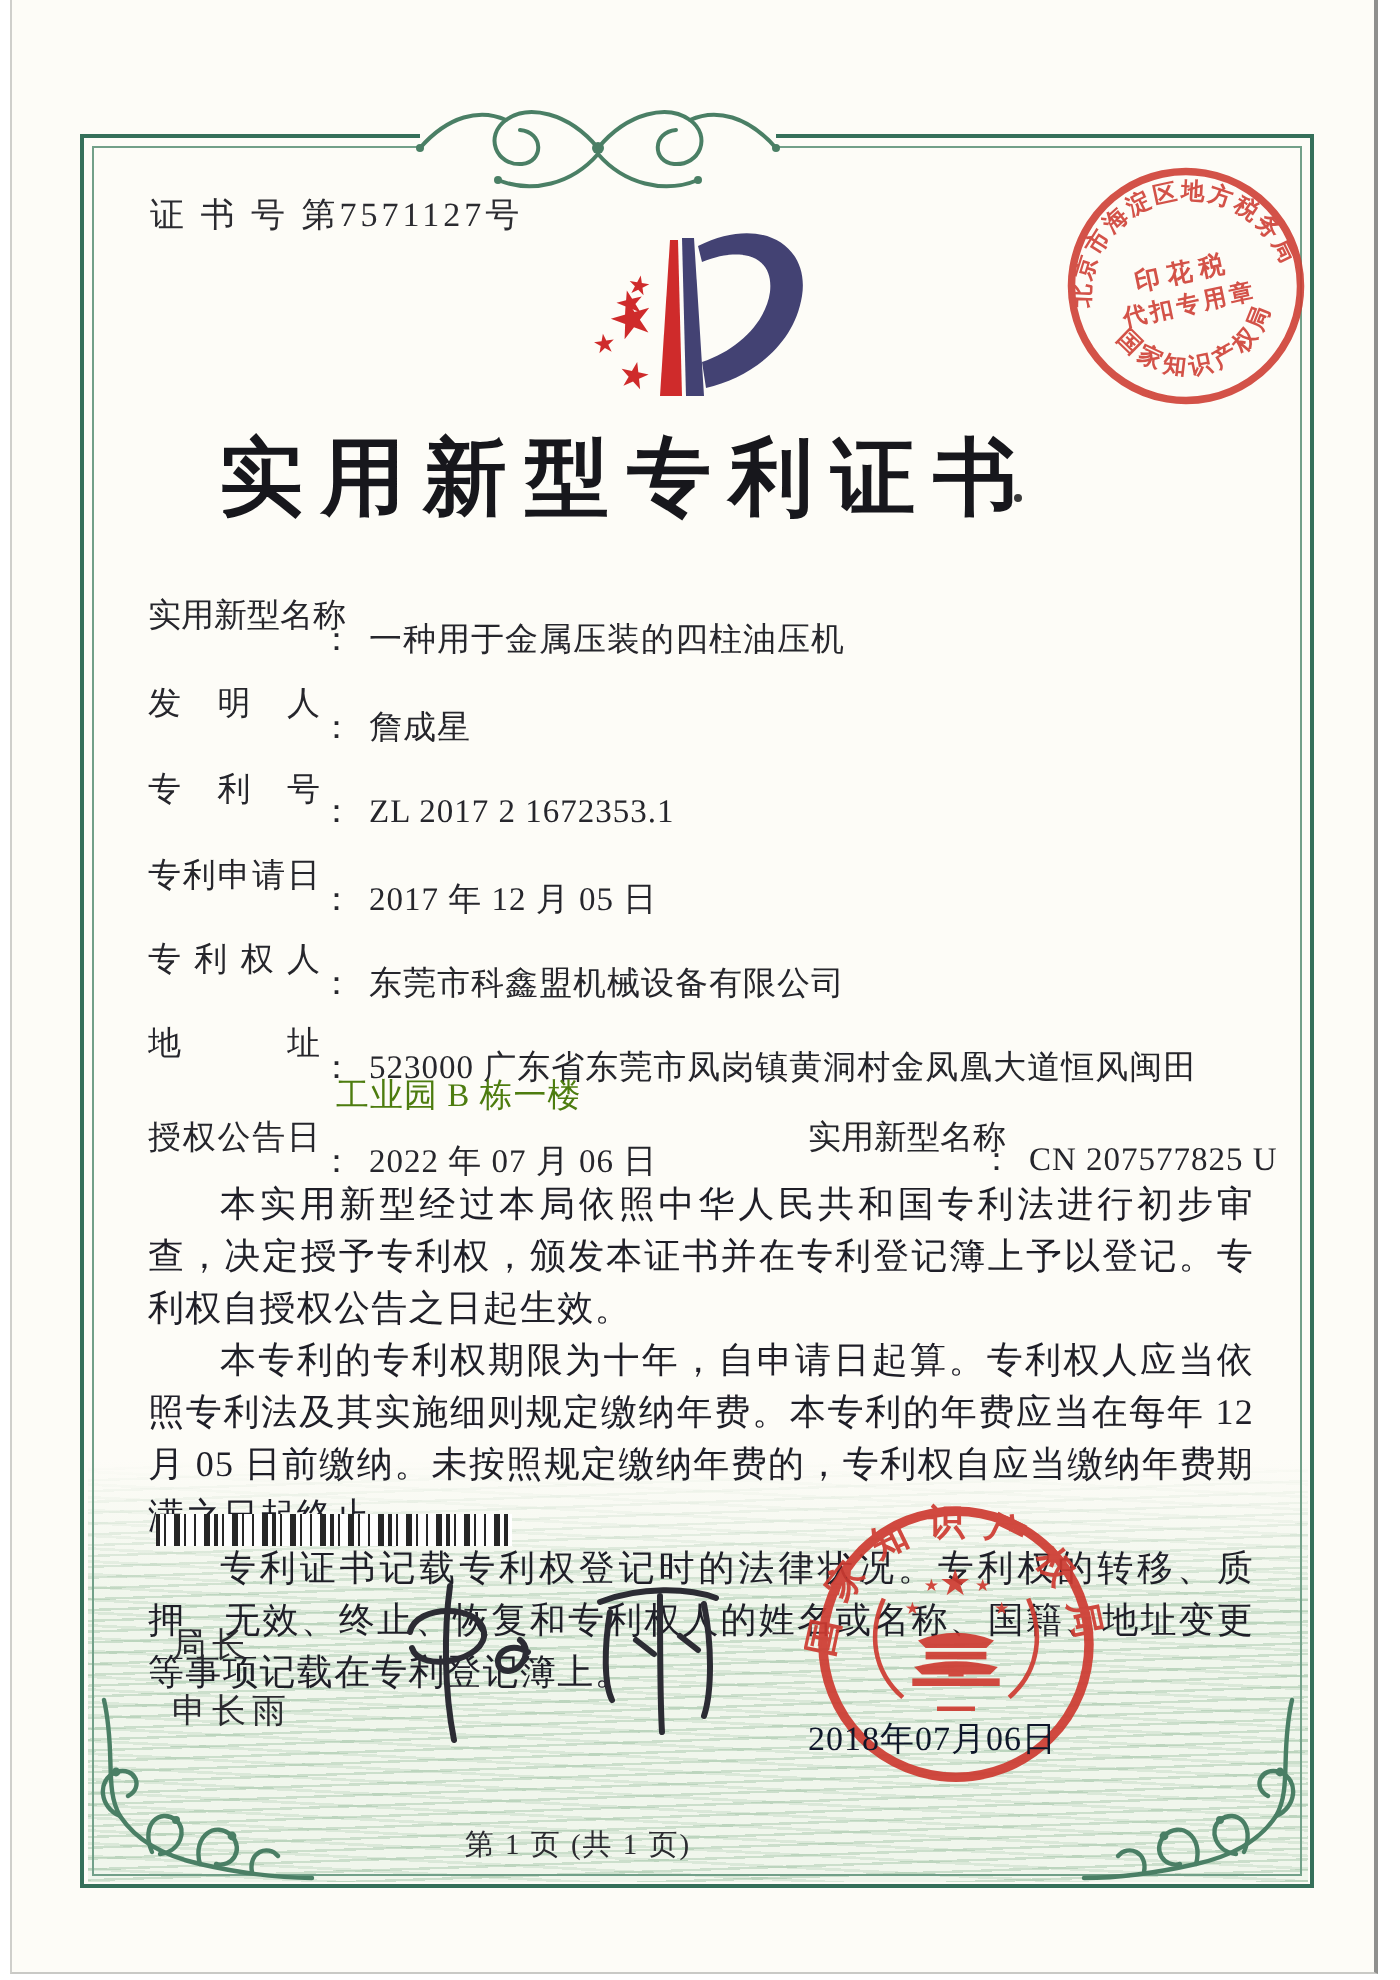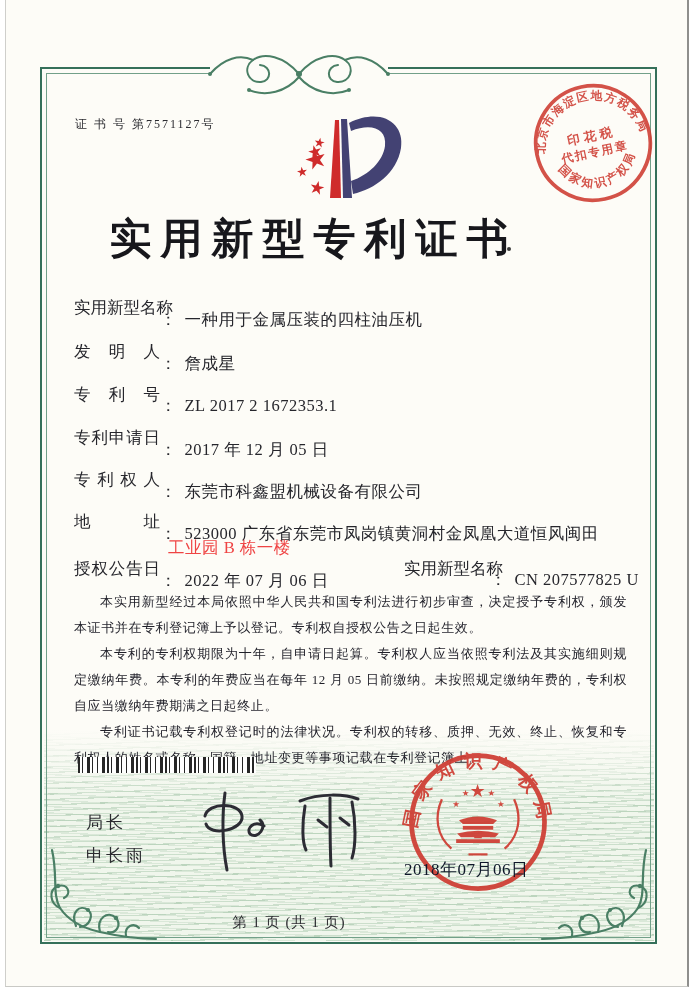--- a/index.html
+++ b/index.html
@@ -37,40 +37,40 @@
   }
   .flourish-mask{
     position:absolute;left:210px;top:64px;width:178px;height:13px;background:#fdfcf7;
   }
   .flourish-top{position:absolute;left:204px;top:50px;width:190px;height:52px;}
   .flourish-corner{position:absolute;width:112px;height:96px;}
   .flourish-bl{left:46px;top:848px;}
   .flourish-br{left:540px;top:848px;transform:scaleX(-1);}
   
   .cert-number{
-    position:absolute;left:75px;top:116px;font-size:12px;letter-spacing:2px;color:#2b2b30;
+    position:absolute;left:75px;top:96px;font-size:17px;letter-spacing:2px;color:#2b2b30;
   }
   .logo{position:absolute;left:283px;top:99px;width:146px;height:112px;}
   .title{
     position:absolute;left:40px;top:211px;width:547px;text-align:center;
     font-size:42px;font-weight:700;letter-spacing:9px;color:#17171c;
   }
   .speck{position:absolute;left:507px;top:247px;width:4px;height:4px;background:#3a3a3a;border-radius:50%;}
   
   .row{position:absolute;left:74px;font-size:16.5px;color:#26262c;white-space:nowrap;}
   .lbl{display:inline-block;width:86px;text-align:justify;text-align-last:justify;vertical-align:top;}
   .colon{display:inline-block;}
   .val{display:inline-block;margin-left:8px;letter-spacing:0.5px;margin-top:12px;}
-  .addr2{position:absolute;left:168px;top:537px;font-size:16.5px;color:#ef4444;letter-spacing:0.5px;}
+  .addr2{position:absolute;left:168px;top:537px;font-size:16.5px;color:#4d7c0f;letter-spacing:0.5px;}
   .row-right{position:absolute;left:404px;top:558px;font-size:16.5px;color:#26262c;white-space:nowrap;}
   .row-right .lbl{width:86px;}
   
   .paras{
     position:absolute;left:74px;top:589px;width:553px;
-    font-size:13px;line-height:26px;text-align:justify;color:#1f1f28;letter-spacing:0.6px;
+    font-size:18px;line-height:26px;text-align:justify;color:#1f1f28;letter-spacing:0.6px;
   }
   .paras p{margin:0;text-indent:2em;}
   
   .barcode{
     position:absolute;left:78px;top:757px;width:178px;height:16px;
     background:repeating-linear-gradient(90deg,
       #262626 0 2px,#fff 2px 4px,#262626 4px 5px,#fff 5px 9px,
       #262626 9px 12px,#fff 12px 14px,#262626 14px 15px,#fff 15px 19px,
       #262626 19px 20px,#fff 20px 24px,#262626 24px 27px,#fff 27px 29px);
   }

